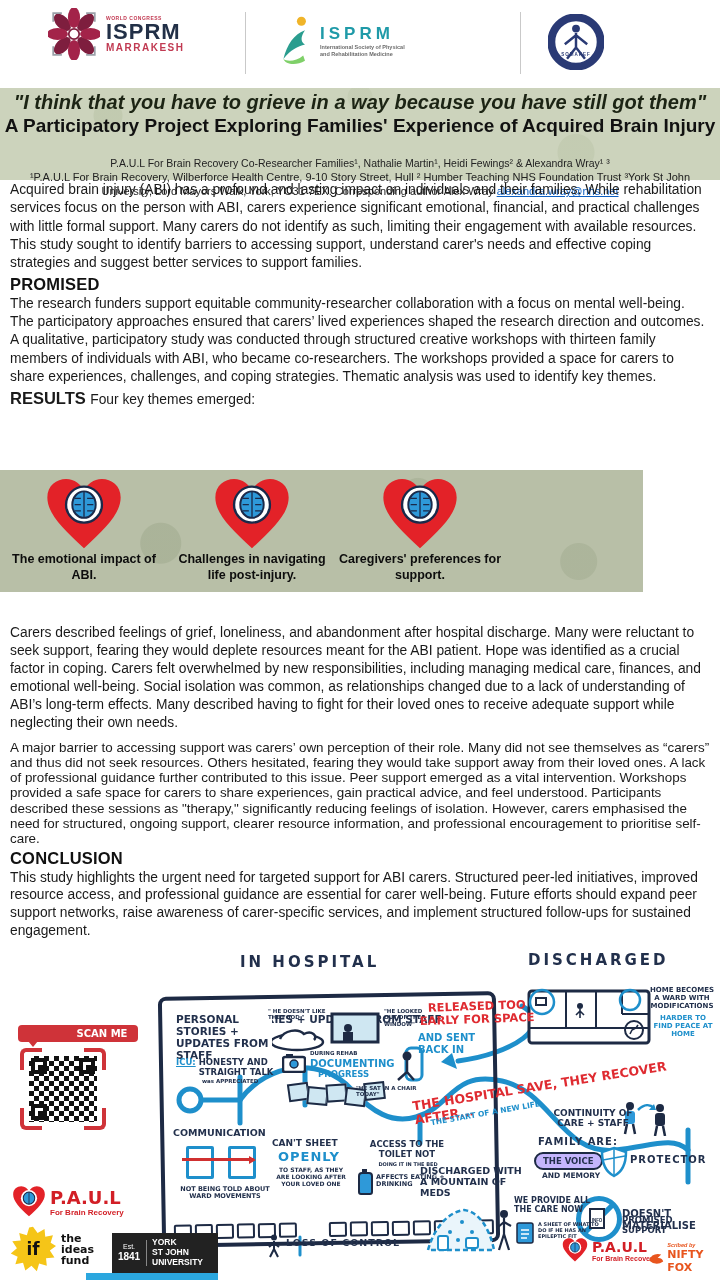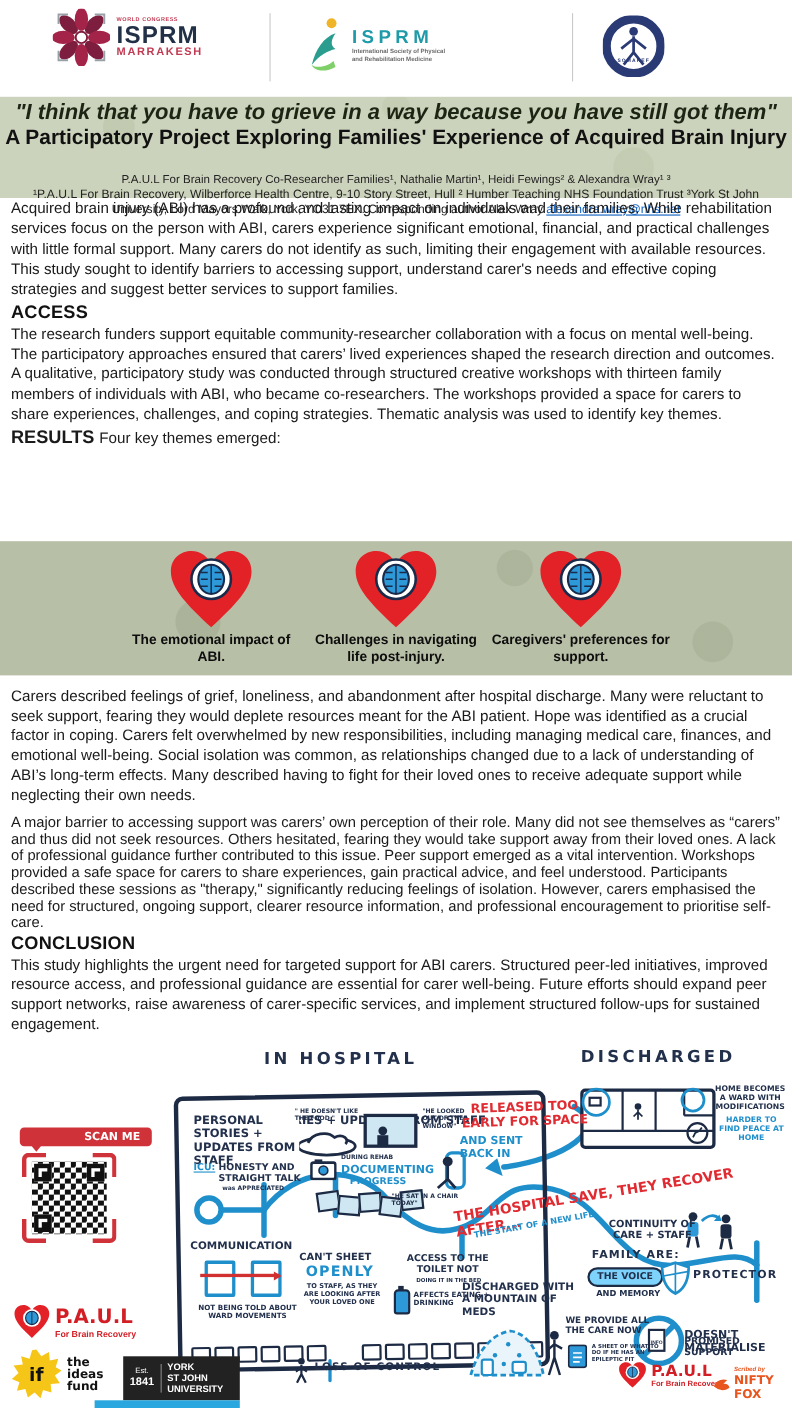--- a/index.html
+++ b/index.html
@@ -39,25 +39,25 @@
   .sec-h{font-size:16.5px;font-weight:bold;color:#111;margin:2px 0 1px 0;letter-spacing:.2px;}
   .para{font-size:13.8px;line-height:1.33;color:#1a1a1a;}
   .para-p1{font-size:13.8px;line-height:1.30;}
   .para-p2{font-size:13.4px;line-height:1.14;margin-top:8px;}
   .para-conc{font-size:13.8px;line-height:1.30;}
   .results-line{margin-top:3px;}
   .sec-h-inline{font-size:16.5px;font-weight:bold;}
   .results-intro{font-size:13.8px;}
 
   
-  .band{position:absolute;top:470px;left:0;width:720px;height:122px;background:#b8bfa7;
+  .band{position:absolute;top:470px;left:0;width:643px;height:122px;background:#b8bfa7;
         background-image:radial-gradient(circle at 25% 60%,rgba(90,110,70,.14) 0 20px,transparent 21px),
                          radial-gradient(circle at 65% 20%,rgba(90,110,70,.12) 0 16px,transparent 17px),
                          radial-gradient(circle at 90% 75%,rgba(90,110,70,.12) 0 18px,transparent 19px);
-        display:flex;justify-content:center;align-items:flex-start;padding-top:8px;box-sizing:border-box;margin-top:22px;}
+        display:flex;justify-content:flex-start;align-items:flex-start;padding-top:8px;box-sizing:border-box;}
   .theme{display:flex;flex-direction:column;align-items:center;width:168px;}
   .heart-svg{width:78px;height:72px;display:block;}
   .theme-cap{font-size:12.5px;font-weight:bold;color:#0d0d0d;text-align:center;line-height:1.25;margin-top:2px;}
 
   
   .illus{position:absolute;top:950px;left:0;width:720px;height:330px;background:#fff;}
   .wave{position:absolute;left:0;top:0;z-index:1;}
   .hand{font-family:"DejaVu Sans",sans-serif;font-weight:bold;color:#22304c;position:absolute;z-index:3;line-height:1.15;}
   .hb{color:#1e8fcb;} .hr{color:#df2b31;}
   .panel{position:absolute;left:160px;top:44px;width:330px;height:243px;border:4px solid #1d2a44;
@@ -71,21 +71,21 @@
   .comm-arrow:after{content:"";position:absolute;right:-2px;top:-5px;border-left:7px solid #d03030;
                     border-top:4px solid transparent;border-bottom:4px solid transparent;}
   .bottle{position:absolute;width:11px;height:19px;background:#2e99d9;border:2px solid #1d2a44;
           border-radius:4px 4px 3px 3px;z-index:3;}
   .bottle:before{content:"";position:absolute;left:2px;top:-5px;width:5px;height:4px;background:#1d2a44;}
   .no-circle{position:absolute;width:36px;height:36px;border:5px solid #1e8fcb;border-radius:50%;z-index:3;}
   .no-circle:before{content:"";position:absolute;left:-2px;top:15px;width:40px;height:5px;background:#1e8fcb;
                     transform:rotate(-45deg);}
   .no-doc{position:absolute;left:8px;top:7px;width:16px;height:21px;border:2px solid #1d2a44;background:#fff;
           font-size:4.5px;font-weight:bold;color:#1d2a44;text-align:center;padding-top:8px;box-sizing:border-box;}
-  .bubble{position:absolute;border:2.5px solid #1d2a44;border-radius:12px;padding:2px 7px;background:#7dd3fc;z-index:3;
+  .bubble{position:absolute;border:2.5px solid #1d2a44;border-radius:12px;padding:2px 7px;background:#c4b5fd;z-index:3;
           font-family:"DejaVu Sans",sans-serif;font-weight:bold;color:#22304c;}
 
   
   .scanpill{position:absolute;left:18px;top:75px;width:72px;height:17px;background:#cf3339;color:#fff;
             border-radius:4px;font-size:10px;font-weight:bold;text-align:center;line-height:17px;z-index:4;
             font-family:"DejaVu Sans",sans-serif;padding-left:48px;}
   .scanpill:after{content:"";position:absolute;left:10px;bottom:-5px;border-top:6px solid #cf3339;
                   border-left:5px solid transparent;border-right:5px solid transparent;}
   .qrframe{position:absolute;left:20px;top:98px;width:86px;height:82px;z-index:3;}
   .corner{position:absolute;width:18px;height:18px;border:4px solid #cf3339;}
@@ -170,21 +170,21 @@
     <div class="ptitle">A Participatory Project Exploring Families' Experience of Acquired Brain Injury</div>
     <div class="authors">P.A.U.L For Brain Recovery Co-Researcher Families¹, Nathalie Martin¹, Heidi Fewings² &amp; Alexandra Wray¹ ³</div>
     <div class="affil">
       <span>¹P.A.U.L For Brain Recovery, Wilberforce Health Centre, 9-10 Story Street, Hull  ² Humber Teaching NHS Foundation Trust  ³York St John University, Lord Mayors Walk, York, YO31 7EX. Corresponding author Alex Wray</span>
       <a>alexandra.wray@nhs.net</a>
     </div>
   </div>
 
   <div class="body1">
     <div class="para">Acquired brain injury (ABI) has a profound and lasting impact on individuals and their families. While rehabilitation services focus on the person with ABI, carers experience significant emotional, financial, and practical challenges with little formal support. Many carers do not identify as such, limiting their engagement with available resources. This study sought to identify barriers to accessing support, understand carer's needs and effective coping strategies and suggest better services to support families.</div>
-    <div class="sec-h">ACCESS</div>
+    <div class="sec-h">PROMISED</div>
     <div class="para">The research funders support equitable community-researcher collaboration with a focus on mental well-being. The participatory approaches ensured that carers’ lived experiences shaped the research direction and outcomes. A qualitative, participatory study was conducted through structured creative workshops with thirteen family members of individuals with ABI, who became co-researchers. The workshops provided a space for carers to share experiences, challenges, and coping strategies. Thematic analysis was used to identify key themes.</div>
     <div class="results-line">
       <span class="sec-h-inline">RESULTS</span>
       <span class="results-intro">Four key themes emerged:</span>
     </div>
   </div>
 
   <div class="band">
     <div class="theme">
       <svg class="heart-svg" viewBox="0 0 100 92">

